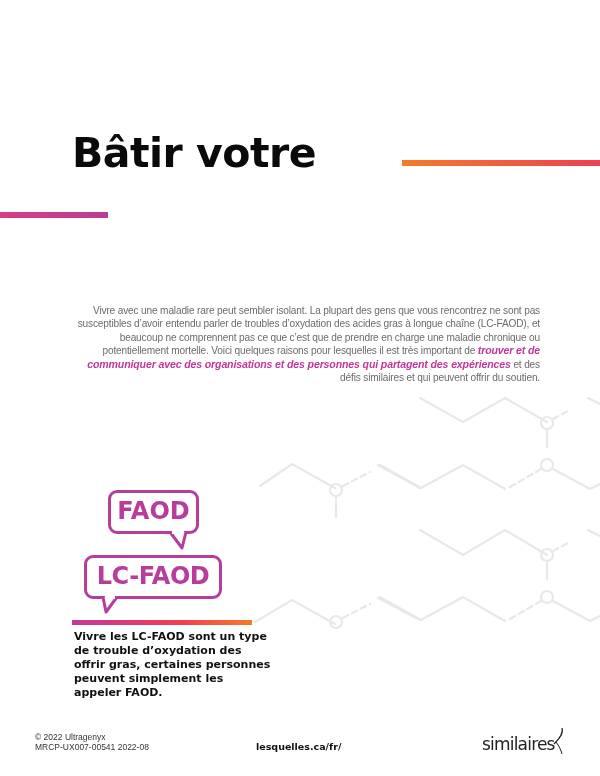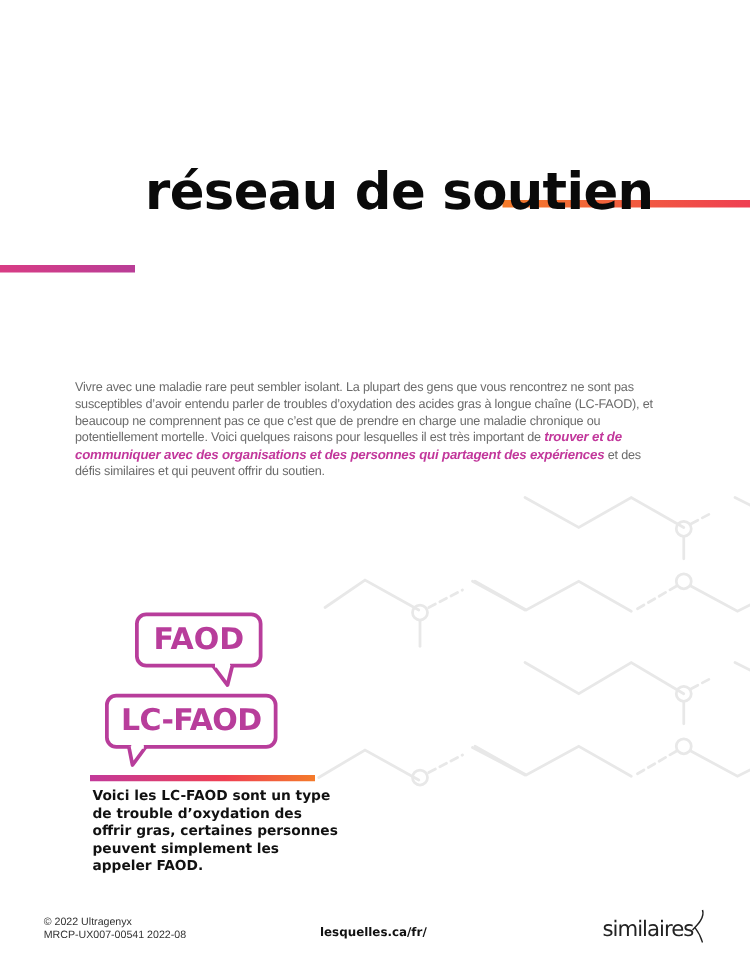--- a/index.html
+++ b/index.html
@@ -18,32 +18,32 @@
     .rule-top {
       position: absolute; left: 402px; top: 160px; width: 198px; height: 6px;
       background: linear-gradient(90deg, #f47b2a, #ef3f52);
     }
     .rule-left {
       position: absolute; left: 0; top: 212px; width: 108px; height: 6px;
       background: linear-gradient(90deg, #d83c84, #b93d97);
     }
 
     .intro {
-      position: absolute; left: 60px; top: 304px; width: 468px;
+      position: absolute; left: 72px; top: 304px; width: 468px;
       font-family: "Liberation Sans", sans-serif; font-size: 10.1px; line-height: 13.4px;
-      color: #6b6b6b; letter-spacing: -0.15px;
+      color: #6b6b6b; letter-spacing: -0.15px; text-align: right;
     }
     .intro .hl { color: #c2379b; font-weight: bold; font-style: italic; font-size: 10.6px; }
 
     .bubble {
       position: absolute; border: 3px solid #b83d9b; border-radius: 9px; background: #fff;
       color: #b83d9b; font-family: "DejaVu Sans", sans-serif; font-weight: bold;
       text-align: center;
     }
-    .bubble-faod { left: 108px; top: 490px; width: 102px; height: 44px; font-size: 24px; line-height: 37px; }
+    .bubble-faod { left: 108px; top: 490px; width: 91px; height: 44px; font-size: 24px; line-height: 37px; }
     .bubble-lcfaod { left: 84px; top: 555px; width: 138px; height: 44px; font-size: 24px; line-height: 37px; letter-spacing: -0.5px; }
     .tail { position: absolute; }
 
     .rule-bottom {
       position: absolute; left: 72px; top: 620px; width: 180px; height: 5px;
       background: linear-gradient(90deg, #c2399a, #ef3f52 60%, #f47b2a);
     }
 
     .note {
       position: absolute; left: 74px; top: 630px; width: 200px;
@@ -100,21 +100,21 @@
     <circle cx="336" cy="622" r="6"></circle>
     <line x1="343" y1="618" x2="370" y2="604" stroke-dasharray="6,4"></line>
     <polyline points="378,598 420,620"></polyline>
   </g>
 </svg>
 
 <div class="rule-top"></div>
 <div class="rule-left"></div>
 
 <h1 class="title">
-  <span class="line2">réseau de soutien</span>
+  <span>Bâtir votre</span>
 </h1>
 
 <p class="intro"><span>Vivre avec une maladie rare peut sembler isolant. La plupart des gens que vous rencontrez ne sont pas susceptibles d’avoir entendu parler de troubles d’oxydation des acides gras à longue chaîne (LC-FAOD), et beaucoup ne comprennent pas ce que c’est que de prendre en charge une maladie chronique ou potentiellement mortelle. Voici quelques raisons pour lesquelles il est très important de </span><span class="hl">trouver et de communiquer avec des organisations et des personnes qui partagent des expériences</span><span> et des défis similaires et qui peuvent offrir du soutien.</span></p>
 
 <div class="bubble bubble-faod">
   <span>FAOD</span>
 </div>
 <svg class="tail" style="left:168px;top:530px;" width="26" height="22" viewBox="0 0 26 22">
   <path d="M2 2 L14 18 L18 2" fill="#fff" stroke="#b83d9b" stroke-width="3" stroke-linejoin="round"></path>
   <rect x="4" y="0" width="12" height="4" fill="#fff"></rect>
@@ -123,21 +123,21 @@
 <div class="bubble bubble-lcfaod">
   <span>LC-FAOD</span>
 </div>
 <svg class="tail" style="left:100px;top:595px;" width="22" height="20" viewBox="0 0 22 20">
   <path d="M3 2 L6 17 L17 2" fill="#fff" stroke="#b83d9b" stroke-width="3" stroke-linejoin="round"></path>
   <rect x="5" y="0" width="10" height="4" fill="#fff"></rect>
 </svg>
 
 <div class="rule-bottom"></div>
 
-<p class="note"><span>Voici les </span><span>LC-FAOD</span><span> sont un type de trouble d’oxydation des offrir gras, certaines personnes peuvent simplement les appeler FAOD.</span></p>
+<p class="note"><span>Vivre les </span><span>LC-FAOD</span><span> sont un type de trouble d’oxydation des offrir gras, certaines personnes peuvent simplement les appeler FAOD.</span></p>
 
 <div class="footer-left">
   <div>© 2022 Ultragenyx</div>
   <div>MRCP-UX007-00541 2022-08</div>
 </div>
 
 <a class="footer-url">lesquelles.ca/fr/</a>
 
 <div class="logo">similaires</div>
 <svg class="logo-swoosh" width="18" height="30" viewBox="0 0 18 30">

